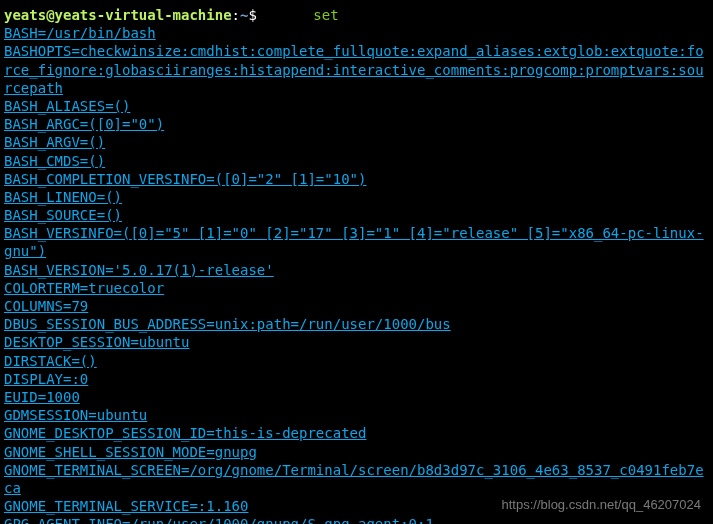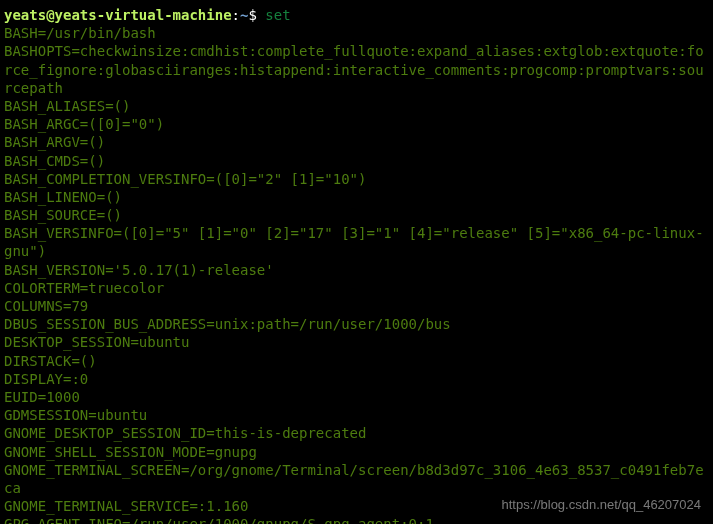--- a/index.html
+++ b/index.html
@@ -28,24 +28,26 @@
       font-weight: bold;
     }
     .prompt-path {
       color: #729fcf;
       font-weight: bold;
     }
     .prompt-sep {
       color: #ffffff;
     }
     .cmd {
-      color: #15803d;
+      color: #84cc16;
+      margin-left: 48px;
     }
     .output-line {
-      color: #4d7c0f;
+      color: #0ea5e9;
+      text-decoration: underline;
     }
     .watermark {
       position: absolute;
       bottom: 10px;
       right: 12px;
       color: rgba(200, 200, 200, 0.6);
       font-size: 13px;
       font-family: Arial, sans-serif;
       padding-left: 14px;
     }

